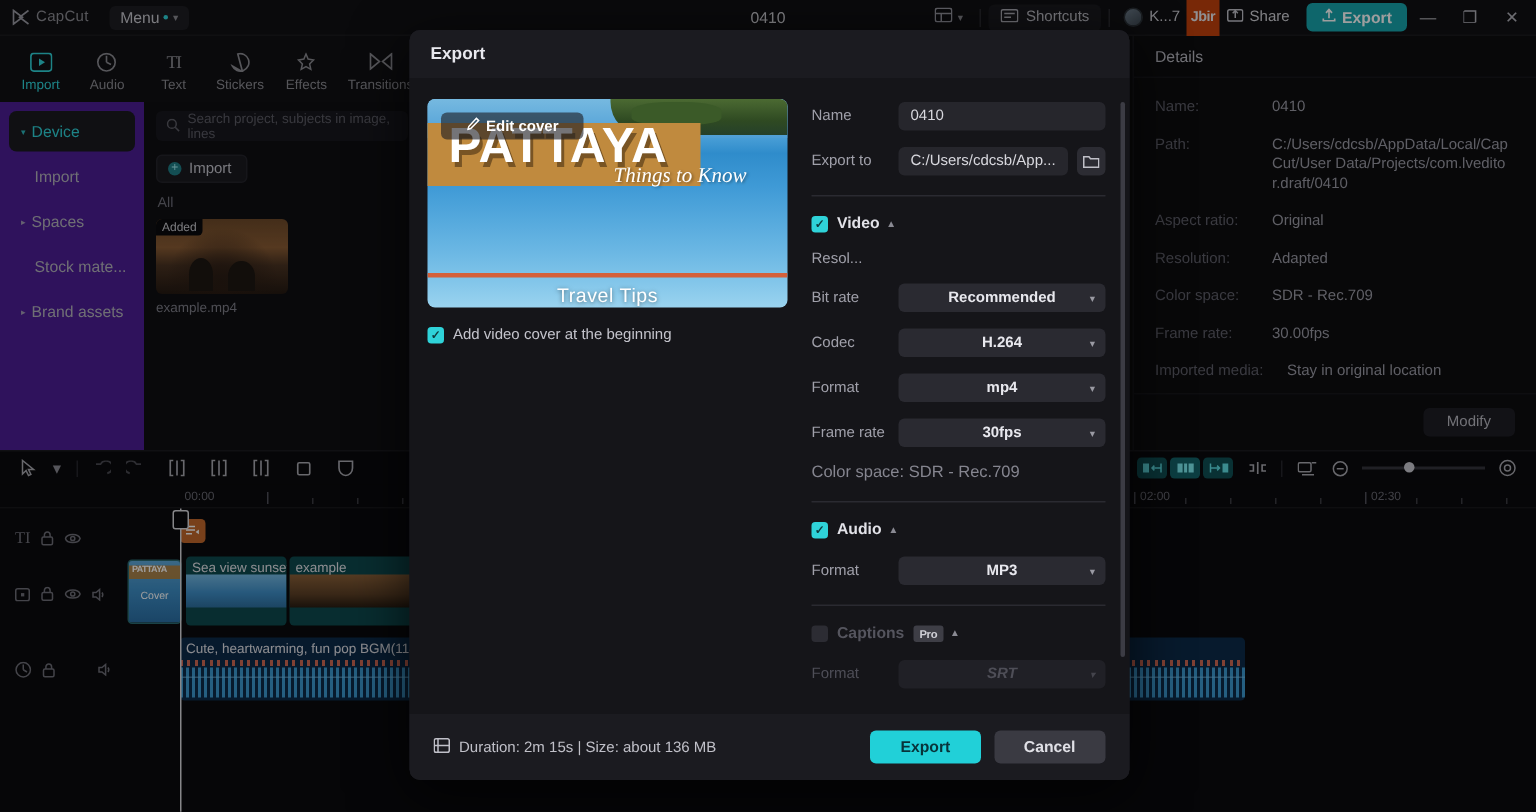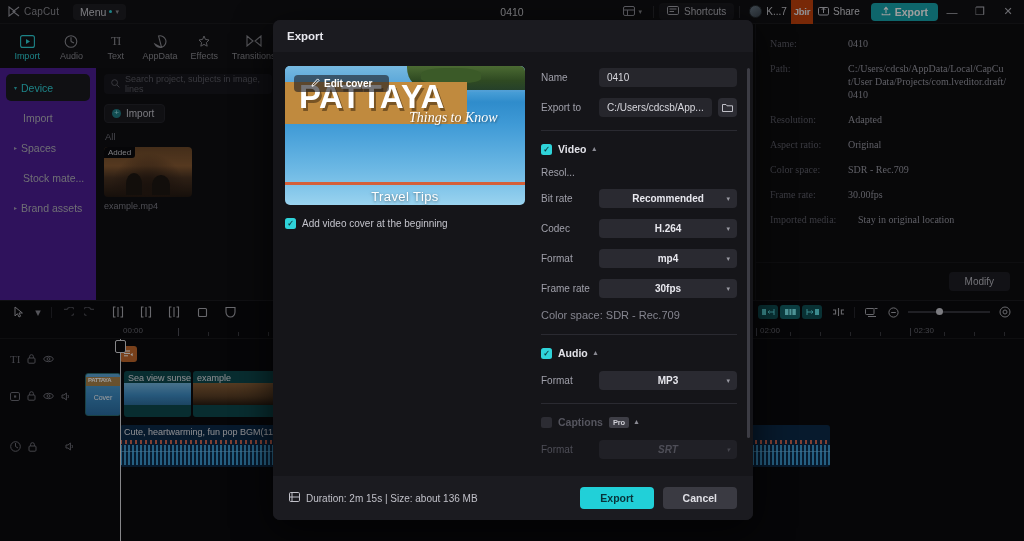--- a/index.html
+++ b/index.html
@@ -115,21 +115,21 @@
 
   
   .details {
     position:absolute; right:0; top:24px; width:269px; bottom:241px;
     background:#0d0d10; border-left:1px solid #18181c;
   }
   .details-head {
     height:28px; display:flex; align-items:center; padding-left:14px;
     font-size:10.5px; color:#b6b6be; border-bottom:1px solid #17171b;
   }
-  .details-body { padding: 13px 0 0 14px; font-family: Liberation Serif, serif; }
+  .details-body { padding: 13px 0 0 14px; }
   .drow { display:flex; margin-bottom:12px; font-size:10px; line-height:13px; }
   .dlabel { width:78px; color:#5f5f69; flex:none; }
   .dval { color:#9a9aa4; }
   .details-foot {
     position:absolute; left:0; right:0; bottom:0; height:38px;
     border-top:1px solid #17171b; display:flex; align-items:center; justify-content:flex-end;
     padding-right:14px;
   }
   .modify-btn {
     background:#1e1e24; color:#b8b8c0; font-size:10px;
@@ -381,21 +381,21 @@
     <div class="navtab">
       <span class="ni" style="font-size:12px;letter-spacing:-1px;font-family:'Liberation Serif',serif;">TI</span>
       <span>Text</span>
     </div>
     <div class="navtab">
       <span class="ni">
         <svg width="14" height="13" viewBox="0 0 14 13">
             <path d="M7 .8 A5.8 5.8 0 1 1 1.4 7.6 L7 13 Z" fill="none" stroke="#8b8b92" stroke-width="1.1" transform="rotate(-15 7 6.5)"></path>
           </svg>
       </span>
-      <span>AppData</span>
+      <span>Stickers</span>
     </div>
     <div class="navtab">
       <span class="ni">
         <svg width="14" height="13" viewBox="0 0 14 13">
             <path d="M7 1 L8.4 4.4 L12 5 L9.4 7.6 L10.2 11.2 L7 9.4 L3.8 11.2 L4.6 7.6 L2 5 L5.6 4.4 Z" fill="none" stroke="#8b8b92" stroke-width="1"></path>
           </svg>
       </span>
       <span>Effects</span>
     </div>
     <div class="navtab" style="width:56px">
@@ -448,36 +448,37 @@
       <div class="thumb">
         <div class="fig" style="left:22px;width:16px;height:22px;"></div>
         <div class="fig" style="left:48px;width:18px;height:20px;"></div>
         <div class="badge-added">Added</div>
       </div>
       <div class="thumb-name">example.mp4</div>
     </div>
   </div>
 
   <div class="details">
+    <div class="details-head">Details</div>
     <div class="details-body">
       <div class="drow">
         <div class="dlabel">Name:</div>
         <div class="dval">0410</div>
       </div>
       <div class="drow">
         <div class="dlabel">Path:</div>
         <div class="dval" style="width:158px;word-break:break-all;">C:/Users/cdcsb/AppData/Local/CapCut/User Data/Projects/com.lveditor.draft/0410</div>
       </div>
       <div class="drow">
+        <div class="dlabel">Aspect ratio:</div>
+        <div class="dval">Original</div>
+      </div>
+      <div class="drow">
         <div class="dlabel">Resolution:</div>
         <div class="dval">Adapted</div>
-      </div>
-      <div class="drow">
-        <div class="dlabel">Aspect ratio:</div>
-        <div class="dval">Original</div>
       </div>
       <div class="drow">
         <div class="dlabel">Color space:</div>
         <div class="dval">SDR - Rec.709</div>
       </div>
       <div class="drow">
         <div class="dlabel">Frame rate:</div>
         <div class="dval">30.00fps</div>
       </div>
       <div class="drow">

